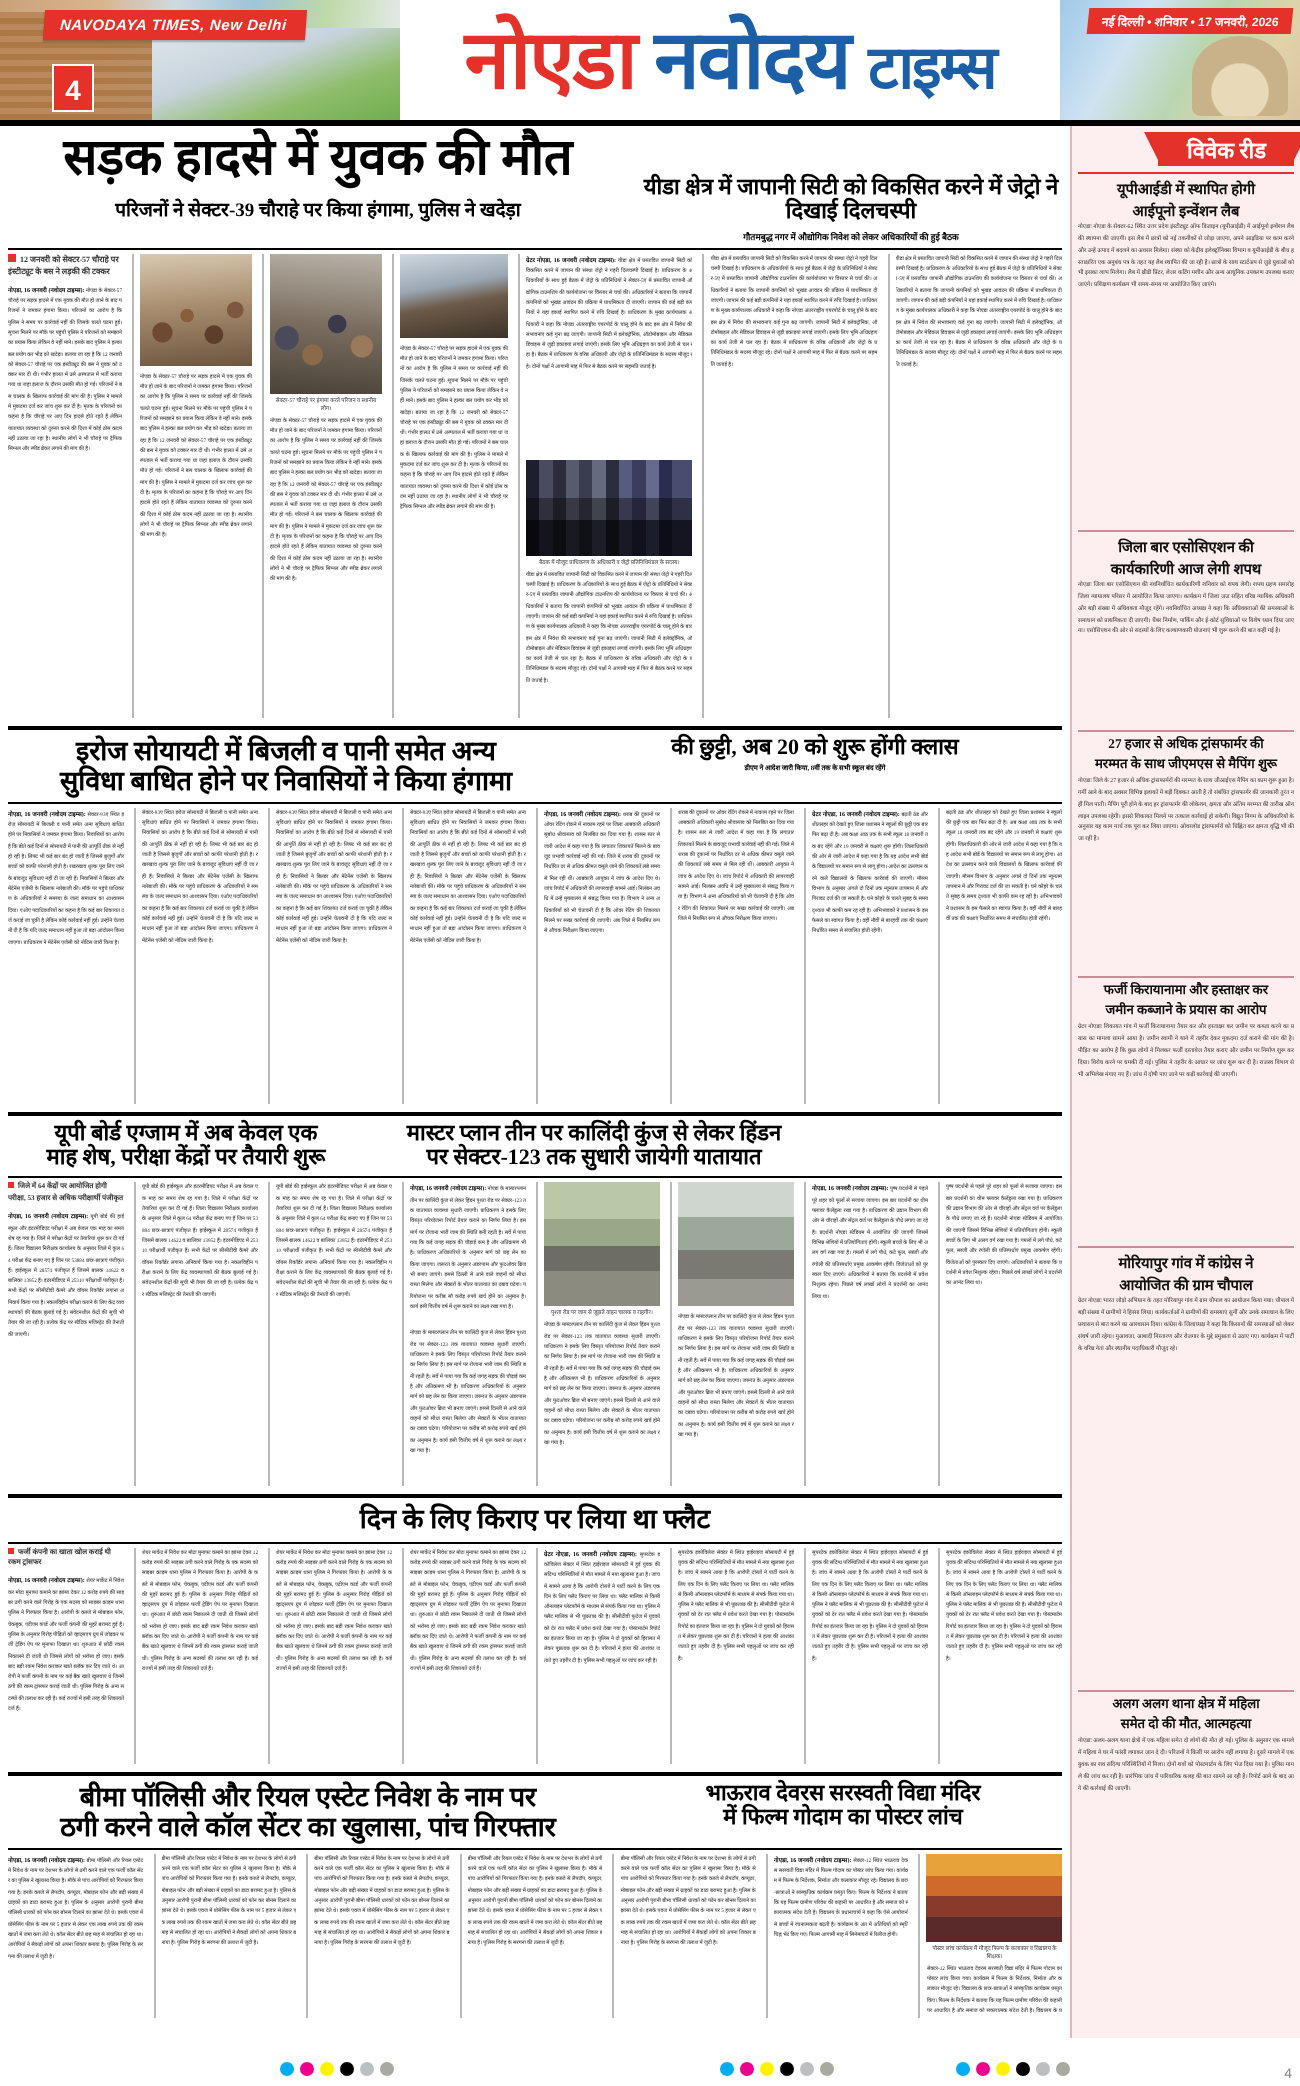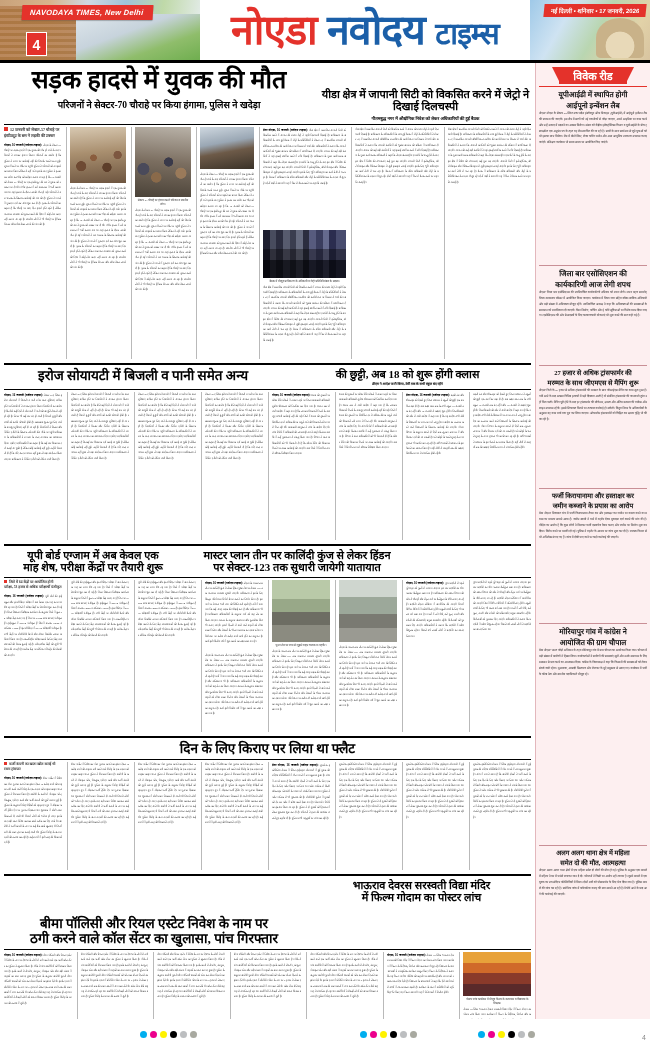--- a/index.html
+++ b/index.html
@@ -22,21 +22,21 @@
     background:linear-gradient(160deg,#dfe7ec 0%,#c7d3dc 40%,#8fbd6b 70%,#6fae4f 100%);}
   .mh-flag { position:absolute; left:22px; top:5px; background:#e4322b; color:#fff;
     font-style:italic; font-weight:bold; font-size:7.5px; letter-spacing:.3px;
     padding:3px 10px 3px 8px; transform:skewX(-4deg); z-index:4; white-space:nowrap;
     box-shadow:0 1px 1px rgba(0,0,0,.25);}
   .mh-page-no { position:absolute; left:26px; top:32px; width:21px; height:24px; background:#e4322b;
     color:#fff; font-weight:bold; font-size:14px; text-align:center; line-height:24px; z-index:5;
     border:1.5px solid #fff;}
   .mh-center { flex:1; position:relative; background:#fff;
     display:flex; align-items:center; justify-content:center; }
-  .mh-title { font-family:Liberation Sans, sans-serif; font-weight:bold; font-size:41px; line-height:1;
+  .mh-title { font-family:Liberation Serif, serif; font-weight:bold; font-size:41px; line-height:1;
     white-space:nowrap; letter-spacing:-1px; }
   .mh-t1{color:#e4322b;} .mh-t2{color:#1b5fa8;} .mh-t3{color:#1b5fa8;font-size:30px;}
   .mh-right { width:120px; position:relative;
     background:linear-gradient(120deg,#9fc9e8 0%,#cfe3f2 30%,#b9d6b1 55%,#e2d2a8 80%,#d8c4a0 100%); }
   .mh-right:after{content:"";position:absolute;right:6px;bottom:2px;width:48px;height:40px;
     background:radial-gradient(circle at 50% 70%,#e8d9b8 0 38%,#c9b289 40% 100%);border-radius:50% 50% 10% 10%;}
   .mh-date { position:absolute; right:4px; top:4px; background:#e4322b; color:#fff; font-weight:bold;
     font-size:6px; padding:2.5px 7px; transform:skewX(-6deg); white-space:nowrap; z-index:4;}
   .mh-rule { height:3px; background:#000; }
 
@@ -91,21 +91,21 @@
     linear-gradient(180deg,#cfd6cf 0 28%,#9ca89a 28% 55%,#7a7a72 55% 78%,#9a9a92 78% 100%),
     radial-gradient(circle at 25% 55%,#2d3a4d 0 7%,transparent 8%),
     radial-gradient(circle at 48% 52%,#7d4a3a 0 6%,transparent 7%),
     radial-gradient(circle at 70% 58%,#3d3d4d 0 6%,transparent 7%);}
   .ph-stage{background:
     linear-gradient(180deg,#e8a23a 0 25%,#d06a2a 25% 48%,#8a3a2a 48% 72%,#5a2a2a 72% 100%),
     radial-gradient(circle at 22% 70%,#f0e0c0 0 8%,transparent 9%),
     radial-gradient(circle at 55% 68%,#e0d0b0 0 8%,transparent 9%),
     radial-gradient(circle at 80% 72%,#f0dcc0 0 8%,transparent 9%);}
 
-  .side-banner{ text-align:center; margin:3px 0 2px; }
+  .side-banner{ text-align:right; margin:3px 0 2px; }
   .side-banner-in{ display:inline-block; background:#e4322b; color:#fff; font-family:"Liberation Serif",serif;
     font-weight:bold; font-size:11px; padding:1px 14px; position:relative;}
   .side-banner-in:before,.side-banner-in:after{content:"";position:absolute;top:0;border-top:14px solid #e4322b;}
   .side-banner-in:before{left:-7px;border-left:7px solid transparent;}
   .side-banner-in:after{right:-7px;border-right:7px solid transparent;}
   .side-hl{ font-family:"Liberation Serif",serif; font-weight:bold; font-size:7.4px; line-height:1.22;
     text-align:center; color:#111; padding:1px 0;}
   .side-body{ font-size:2.9px; line-height:2.0; text-align:justify; color:#2b2b2b;
     font-family:"Liberation Serif",serif; word-break:break-all; overflow:hidden;}
   .side-rule{border-top:1px solid #c98f96; margin:2px 0;}
@@ -141,21 +141,21 @@
   </div>
   <div class="mh-rule"></div>
 
   <div class="body-wrap">
 
     <div class="main-area">
 
       <div style="display:flex; gap:6px; padding-top:3px;">
         <div style="width:310px;">
           <div class="hl hl-xl">सड़क हादसे में युवक की मौत</div>
-          <div class="sub-l" style="margin-top:4px;">परिजनों ने सेक्टर-70 चौराहे पर किया हंगामा, पुलिस ने खदेड़ा</div>
+          <div class="sub-l" style="margin-top:4px;">परिजनों ने सेक्टर-39 चौराहे पर किया हंगामा, पुलिस ने खदेड़ा</div>
         </div>
         <div style="flex:1; padding-top:2px;margin-top:20px;">
           <div class="hl hl-m">यीडा क्षेत्र में जापानी सिटी को विकसित करने में जेट्रो ने दिखाई दिलचस्पी</div>
           <div style="font-size:4.4px;font-weight:bold;text-align:center;margin-top:2px;font-family:'Liberation Serif',serif;">गौतमबुद्ध नगर में औद्योगिक निवेश को लेकर अधिकारियों की हुई बैठक</div>
         </div>
       </div>
       <div class="rule-thin" style="margin:3px 0 2px;"></div>
 
       <div class="cols" style="height:232px;">
         <div class="col" style="width:57px;flex:none;">
@@ -193,23 +193,24 @@
         <div class="col vdiv" style="flex:1;padding-left:3px;">
           <div class="ctext" style="height:232px;">यीडा क्षेत्र में प्रस्तावित जापानी सिटी को विकसित करने में जापान की संस्था जेट्रो ने गहरी दिलचस्पी दिखाई है। प्राधिकरण के अधिकारियों के साथ हुई बैठक में जेट्रो के प्रतिनिधियों ने सेक्टर-5ए में प्रस्तावित जापानी औद्योगिक टाउनशिप की कार्ययोजना पर विस्तार से चर्चा की। अधिकारियों ने बताया कि जापानी कंपनियों को भूखंड आवंटन की प्रक्रिया में प्राथमिकता दी जाएगी। जापान की कई बड़ी कंपनियों ने यहां इकाई स्थापित करने में रुचि दिखाई है। प्राधिकरण के मुख्य कार्यपालक अधिकारी ने कहा कि नोएडा अंतरराष्ट्रीय एयरपोर्ट के चालू होने के बाद इस क्षेत्र में निवेश की संभावनाएं कई गुना बढ़ जाएंगी। जापानी सिटी में इलेक्ट्रॉनिक, ऑटोमोबाइल और मेडिकल डिवाइस से जुड़ी इकाइयां लगाई जाएंगी। इसके लिए भूमि अधिग्रहण का कार्य तेजी से चल रहा है। बैठक में प्राधिकरण के वरिष्ठ अधिकारी और जेट्रो के प्रतिनिधिमंडल के सदस्य मौजूद रहे। दोनों पक्षों ने आगामी माह में फिर से बैठक करने पर सहमति जताई है।</div>
         </div>
       </div>
 
       <div class="rule-thick" style="margin:4px 0 3px;"></div>
 
       <div style="display:flex; gap:2px;">
         <div style="width:278px;">
           <div class="hl hl-l">इरोज सोयायटी में बिजली व पानी समेत अन्य</div>
+          <div class="hl hl-l">सुविधा बाधित होने पर निवासियों ने किया हंगामा</div>
         </div>
         <div style="flex:1;">
-          <div class="hl hl-m">की छुट्टी, अब 18 को शुरू होंगी क्लास</div>
+          <div class="hl hl-m">की छुट्टी, अब 20 को शुरू होंगी क्लास</div>
           <div style="font-size:3.4px;font-weight:bold;text-align:center;margin-top:1px;font-family:'Liberation Serif',serif;">डीएम ने आदेश जारी किया, 8वीं तक के सभी स्कूल बंद रहेंगे</div>
         </div>
       </div>
       <div class="rule-thin" style="margin:3px 0 2px;"></div>
 
       <div class="cols" style="height:148px;">
         <div class="col">
             <div class="ctext" style="height:148px;">
           <span class="byline">नोएडा, 16 जनवरी (नवोदय टाइम्स):</span> <span>सेक्टर-93ए स्थित इरोज सोसायटी में बिजली व पानी समेत अन्य सुविधाएं बाधित होने पर निवासियों ने जमकर हंगामा किया। निवासियों का आरोप है कि बीते कई दिनों से सोसायटी में पानी की आपूर्ति ठीक से नहीं हो रही है। लिफ्ट भी कई बार बंद हो जाती है जिससे बुजुर्गों और बच्चों को काफी परेशानी होती है। रखरखाव शुल्क पूरा लिए जाने के बावजूद सुविधाएं नहीं दी जा रही हैं। निवासियों ने बिल्डर और मेंटेनेंस एजेंसी के खिलाफ नारेबाजी की। मौके पर पहुंचे प्राधिकरण के अधिकारियों ने समस्या के जल्द समाधान का आश्वासन दिया। एओए पदाधिकारियों का कहना है कि कई बार शिकायत दर्ज कराई जा चुकी है लेकिन कोई कार्रवाई नहीं हुई। उन्होंने चेतावनी दी है कि यदि जल्द समाधान नहीं हुआ तो बड़ा आंदोलन किया जाएगा। प्राधिकरण ने मेंटेनेंस एजेंसी को नोटिस जारी किया है।</span></div>
           </div>
@@ -329,21 +330,21 @@
             <div class="ctext" style="height:108px;">सुपरटेक इकोविलेज सेक्टर में स्थित हाईराइज सोसायटी में हुई युवक की संदिग्ध परिस्थितियों में मौत मामले में नया खुलासा हुआ है। जांच में सामने आया है कि आरोपी दोस्तों ने पार्टी करने के लिए एक दिन के लिए फ्लैट किराए पर लिया था। फ्लैट मालिक से किसी ऑनलाइन प्लेटफॉर्म के माध्यम से संपर्क किया गया था। पुलिस ने फ्लैट मालिक से भी पूछताछ की है। सीसीटीवी फुटेज में युवकों को देर रात फ्लैट में प्रवेश करते देखा गया है। पोस्टमार्टम रिपोर्ट का इंतजार किया जा रहा है। पुलिस ने दो युवकों को हिरासत में लेकर पूछताछ शुरू कर दी है। परिजनों ने हत्या की आशंका जताते हुए तहरीर दी है। पुलिस सभी पहलुओं पर जांच कर रही है।</div>
           </div>
         <div class="col vdiv" style="padding-left:3px;">
             <div class="ctext" style="height:108px;">सुपरटेक इकोविलेज सेक्टर में स्थित हाईराइज सोसायटी में हुई युवक की संदिग्ध परिस्थितियों में मौत मामले में नया खुलासा हुआ है। जांच में सामने आया है कि आरोपी दोस्तों ने पार्टी करने के लिए एक दिन के लिए फ्लैट किराए पर लिया था। फ्लैट मालिक से किसी ऑनलाइन प्लेटफॉर्म के माध्यम से संपर्क किया गया था। पुलिस ने फ्लैट मालिक से भी पूछताछ की है। सीसीटीवी फुटेज में युवकों को देर रात फ्लैट में प्रवेश करते देखा गया है। पोस्टमार्टम रिपोर्ट का इंतजार किया जा रहा है। पुलिस ने दो युवकों को हिरासत में लेकर पूछताछ शुरू कर दी है। परिजनों ने हत्या की आशंका जताते हुए तहरीर दी है। पुलिस सभी पहलुओं पर जांच कर रही है।</div>
           </div>
       </div>
 
       <div class="rule-thick" style="margin:4px 0 3px;"></div>
 
       <div style="display:flex; gap:8px;">
-        <div style="width:300px;margin-top:37px;">
+        <div style="width:300px;">
           <div class="hl hl-l">बीमा पॉलिसी और रियल एस्टेट निवेश के नाम पर</div>
           <div class="hl hl-l">ठगी करने वाले कॉल सेंटर का खुलासा, पांच गिरफ्तार</div>
         </div>
         <div style="flex:1;">
           <div class="hl hl-m">भाऊराव देवरस सरस्वती विद्या मंदिर</div>
           <div class="hl hl-m">में फिल्म गोदाम का पोस्टर लांच</div>
         </div>
       </div>
       <div class="rule-thin" style="margin:3px 0 2px;"></div>
 

